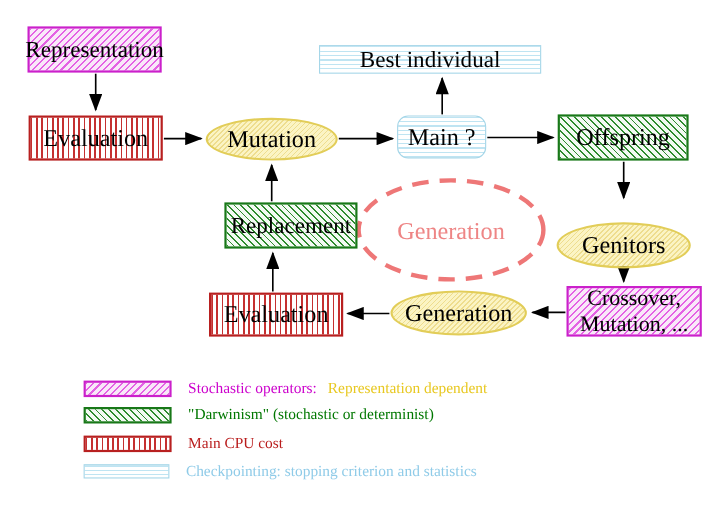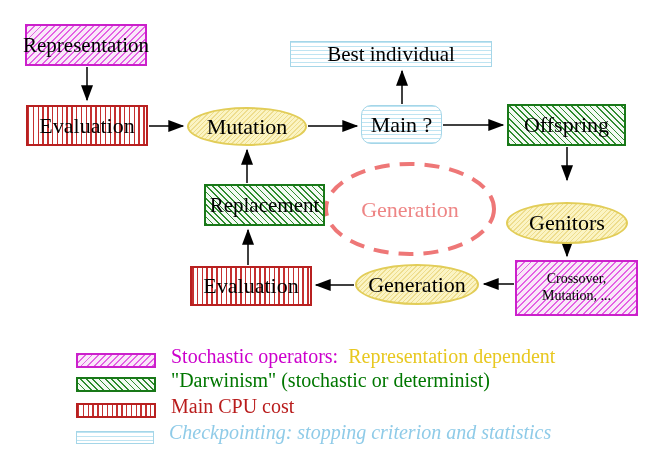--- a/index.html
+++ b/index.html
@@ -34,41 +34,41 @@
     background:repeating-linear-gradient(135deg,#eedd8e 0,#eedd8e 1px,#fbf4c4 1px,#fbf4c4 3.2px);
   }
   .ellipse{border-radius:50%;}
   #n-init{left:25px;top:24px;width:122px;height:42px;font-size:21px;}
   #n-eval-top{left:26px;top:105px;width:122px;height:41px;}
   #n-parents{left:187px;top:107px;width:120px;height:39px;}
   #n-stop{left:361px;top:105px;width:81px;height:39px;border-radius:10px;}
   #n-best{left:290px;top:41px;width:202px;height:26px;font-size:21px;}
   #n-selection{left:507px;top:104px;width:119px;height:42px;}
   #n-genitors{left:506px;top:184px;width:122px;height:42px;margin-top:18px;}
-  #n-crossover{left:515px;top:260px;width:123px;height:56px;font-size:14px;
+  #n-crossover{left:515px;top:260px;width:123px;height:46px;font-size:20px;
     flex-direction:column;line-height:1.2;}
   #n-offspring{left:355px;top:264px;width:124px;height:41px;}
   #n-eval-bottom{left:190px;top:266px;width:122px;height:40px;}
   #n-replacement{left:187px;top:184px;width:121px;height:42px;font-size:21px;margin-left:17px;}
   #generation-label{
     position:absolute;left:326px;top:197px;width:168px;text-align:center;
     color:#ee8585;font-size:22px;
   }
   .legend-row{
-    position:absolute;left:28px;height:22px;display:flex;align-items:flex-end;
-    font-size:20px;white-space:nowrap;padding-left:48px;
+    position:absolute;left:28px;height:22px;display:flex;align-items:flex-start;
+    font-size:14px;white-space:nowrap;padding-left:48px;
   }
   .swatch{display:inline-block;width:76px;height:11px;box-sizing:content-box;}
   .legend-label{margin-left:15px;}
   .legend-label2{margin-left:10px;}
   .t-magenta{color:#cc00cc;}
   .t-gold{color:#e8c820;}
   .t-green{color:#007700;}
   .t-red{color:#b91c1c;}
-  .t-cyan{color:#8fcbe8;font-style:italic;}
+  .t-cyan{color:#8fcbe8;}
 </style>
 </head>
 <body>
 
 <div class="stage">
 
   <svg class="connectors" width="662" height="471" viewBox="0 0 662 471" xmlns="http://www.w3.org/2000/svg">
     <defs>
       <marker id="arrow" viewBox="0 0 12 9" refX="11" refY="4.5" markerWidth="11" markerHeight="8" orient="auto-start-reverse">
         <path d="M0,0 L12,4.5 L0,9 z" fill="#000"></path>

